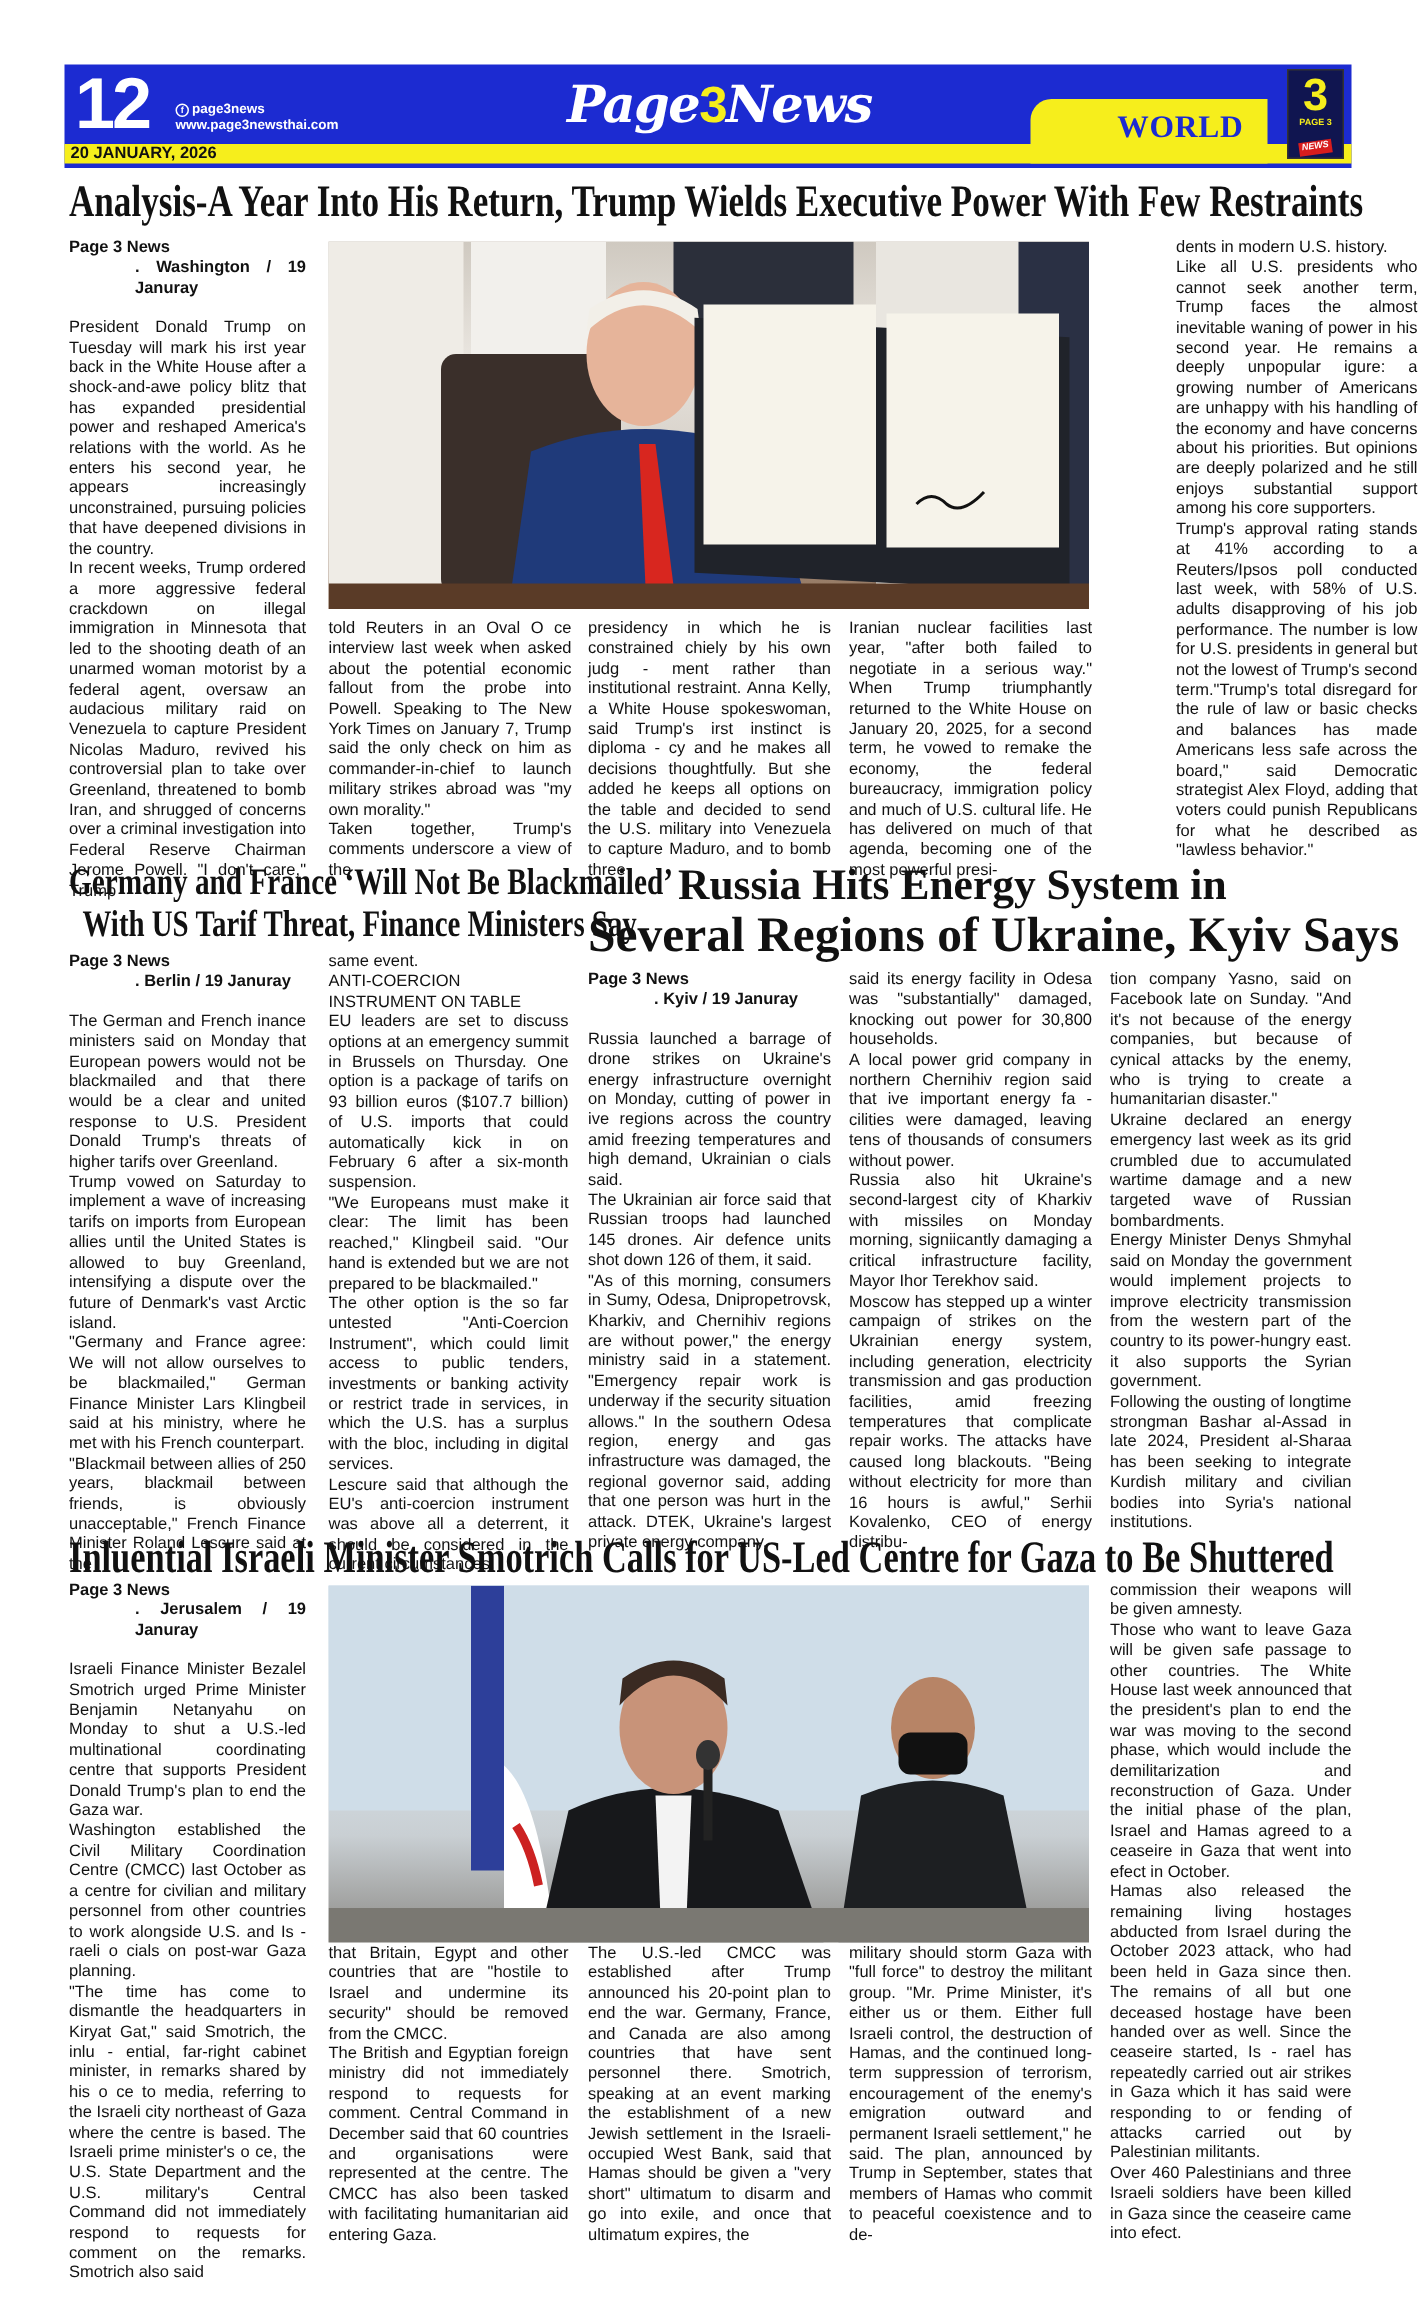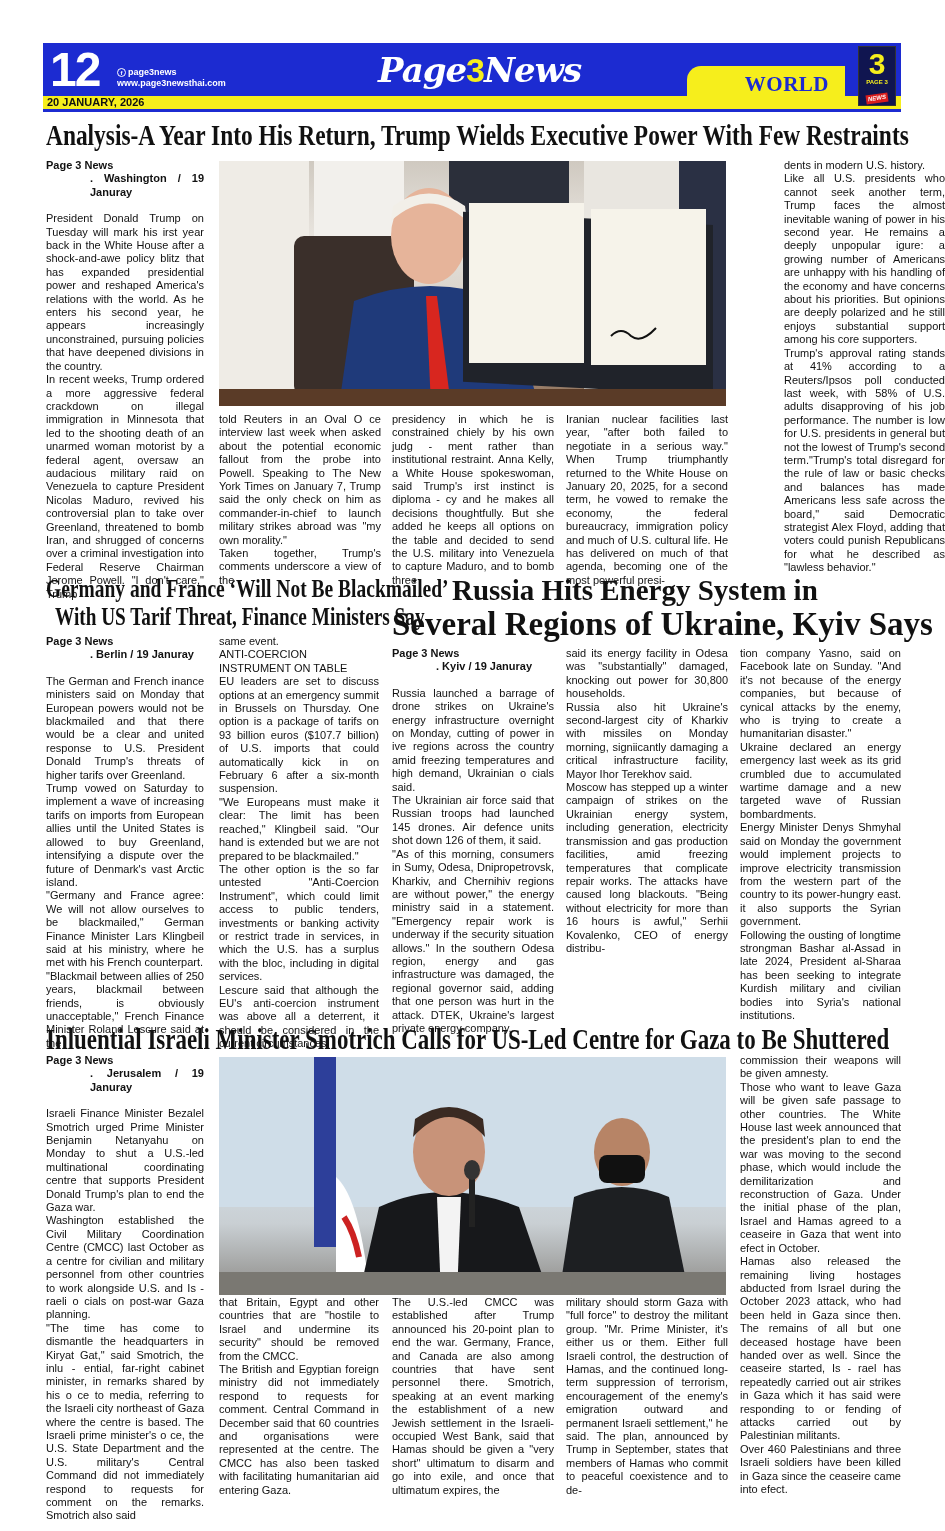--- a/index.html
+++ b/index.html
@@ -142,20 +142,21 @@
     <span class="src">Page 3 News</span>
     <span class="place">. Kyiv / 19 Januray</span>
   </div>
   <div class="gap"></div>
   <p>Russia launched a barrage of drone strikes on Ukraine's energy infrastructure overnight on Monday, cutting of power in ive regions across the country amid freezing temperatures and high demand, Ukrainian o  cials said.</p>
   <p>The Ukrainian air force said that Russian troops had launched 145 drones. Air defence units shot down 126 of them, it said.</p>
   <p>"As of this morning, consumers in Sumy, Odesa, Dnipropetrovsk, Kharkiv, and Chernihiv regions are without power," the energy ministry said in a statement. "Emergency repair work is underway if the security situation allows." In the southern Odesa region, energy and gas infrastructure was damaged, the regional governor said, adding that one person was hurt in the attack. DTEK, Ukraine's largest private energy company,</p>
 </div>
 <div class="col" style="left:566px; top:647px; width:162px;">
   <p>said its energy facility in Odesa was "substantially" damaged, knocking out power for 30,800 households.</p>
+  <p>A local power grid company in northern Chernihiv region said that ive important energy fa - cilities were damaged, leaving tens of thousands of consumers without power.</p>
   <p>Russia also hit Ukraine's second-largest city of Kharkiv with missiles on Monday morning, signiicantly damaging a critical infrastructure facility, Mayor Ihor Terekhov said.</p>
   <p>Moscow has stepped up a winter campaign of strikes on the Ukrainian energy system, including generation, electricity transmission and gas production facilities, amid freezing temperatures that complicate repair works. The attacks have caused long blackouts. "Being without electricity for more than 16 hours is awful," Serhii Kovalenko, CEO of energy distribu-</p>
 </div>
 <div class="col" style="left:740px; top:647px; width:161px;">
   <p>tion company Yasno, said on Facebook late on Sunday. "And it's not because of the energy companies, but because of cynical attacks by the enemy, who is trying to create a humanitarian disaster."</p>
   <p>Ukraine declared an energy emergency last week as its grid crumbled due to accumulated wartime damage and a new targeted wave of Russian bombardments.</p>
   <p>Energy Minister Denys Shmyhal said on Monday the government would implement projects to improve electricity transmission from the western part of the country to its power-hungry east. it also supports the Syrian government.</p>
   <p>Following the ousting of longtime strongman Bashar al-Assad in late 2024, President al-Sharaa has been seeking to integrate Kurdish military and civilian bodies into Syria's national institutions.</p>
 </div>
 

